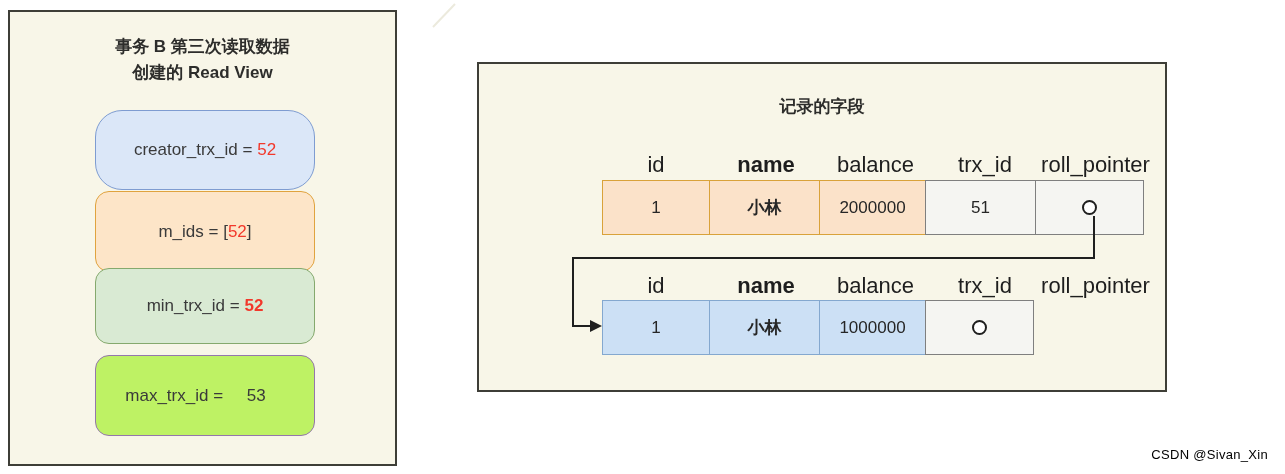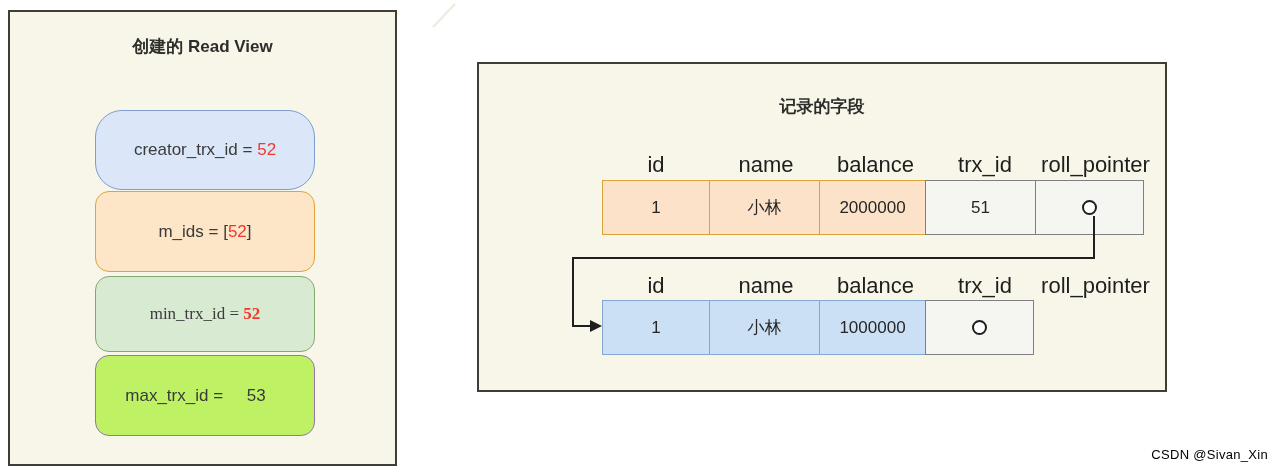--- a/index.html
+++ b/index.html
@@ -38,21 +38,21 @@
     border-radius: 14px;
     display: flex;
     align-items: center;
     justify-content: center;
     font-size: 17px;
     color: #3a3a3a;
     white-space: pre;
   }
   .box-blue   { top:  98px; height: 80px; background: #dbe7f8; border-color: #7e9cd1; border-radius: 27px; }
   .box-orange { top: 179px; height: 81px; background: #fde5c8; border-color: #e0a33e; }
-  .box-green  { top: 264px; height: 76px; background: #d9ead3; border-color: #85a96d; font-family: Liberation Serif, serif; }
+  .box-green  { top: 256px; height: 76px; background: #d9ead3; border-color: #85a96d; }
   .box-purple { top: 343px; height: 81px; background: #bef264; border-color: #9477ab; gap: 19px; }
 
   .red  { color: #f2382b; }
   .bold { font-weight: 700; }
 
   .rp-title {
     position: absolute;
     left: 0; right: 0; top: 31px;
     text-align: center;
     font-size: 17px;
@@ -81,21 +81,21 @@
     height: 55px;
     border: 1.5px solid;
     display: flex;
     align-items: center;
     justify-content: center;
     font-size: 17px;
     color: #262626;
   }
   .cell + .cell { margin-left: -1.5px; }
   .c1 { width: 108px; }
-  .c2 { width: 112px; }
+  .c2 { width: 112px; font-weight: bold; }
   .c3 { width: 107px; }
   .c4 { width: 112px; }
   .c5 { width: 109px; }
   .cell-orange { background: #fbe2c9; border-color: #d9a23a; }
   .cell-blue   { background: #cce0f5; border-color: #84a8cf; }
   .cell-gray   { background: #f5f5f2; border-color: #7f7f7f; z-index: 2; }
 
   .roll-circle {
     width: 15px;
     height: 15px;
@@ -121,20 +121,21 @@
     letter-spacing: 0.3px;
   }
 </style>
 </head>
 <body>
 
 <div class="page">
 
   <div class="panel left-panel">
     <div class="lp-title">
+      <div>事务 B 第三次读取数据</div>
       <div>创建的 Read View</div>
     </div>
 
     <div class="rv-box box-blue">
       <span>creator_trx_id = </span><span class="red">52</span><span></span>
     </div>
 
     <div class="rv-box box-orange">
       <span>m_ids = [</span><span class="red">52</span><span>]</span>
     </div>

